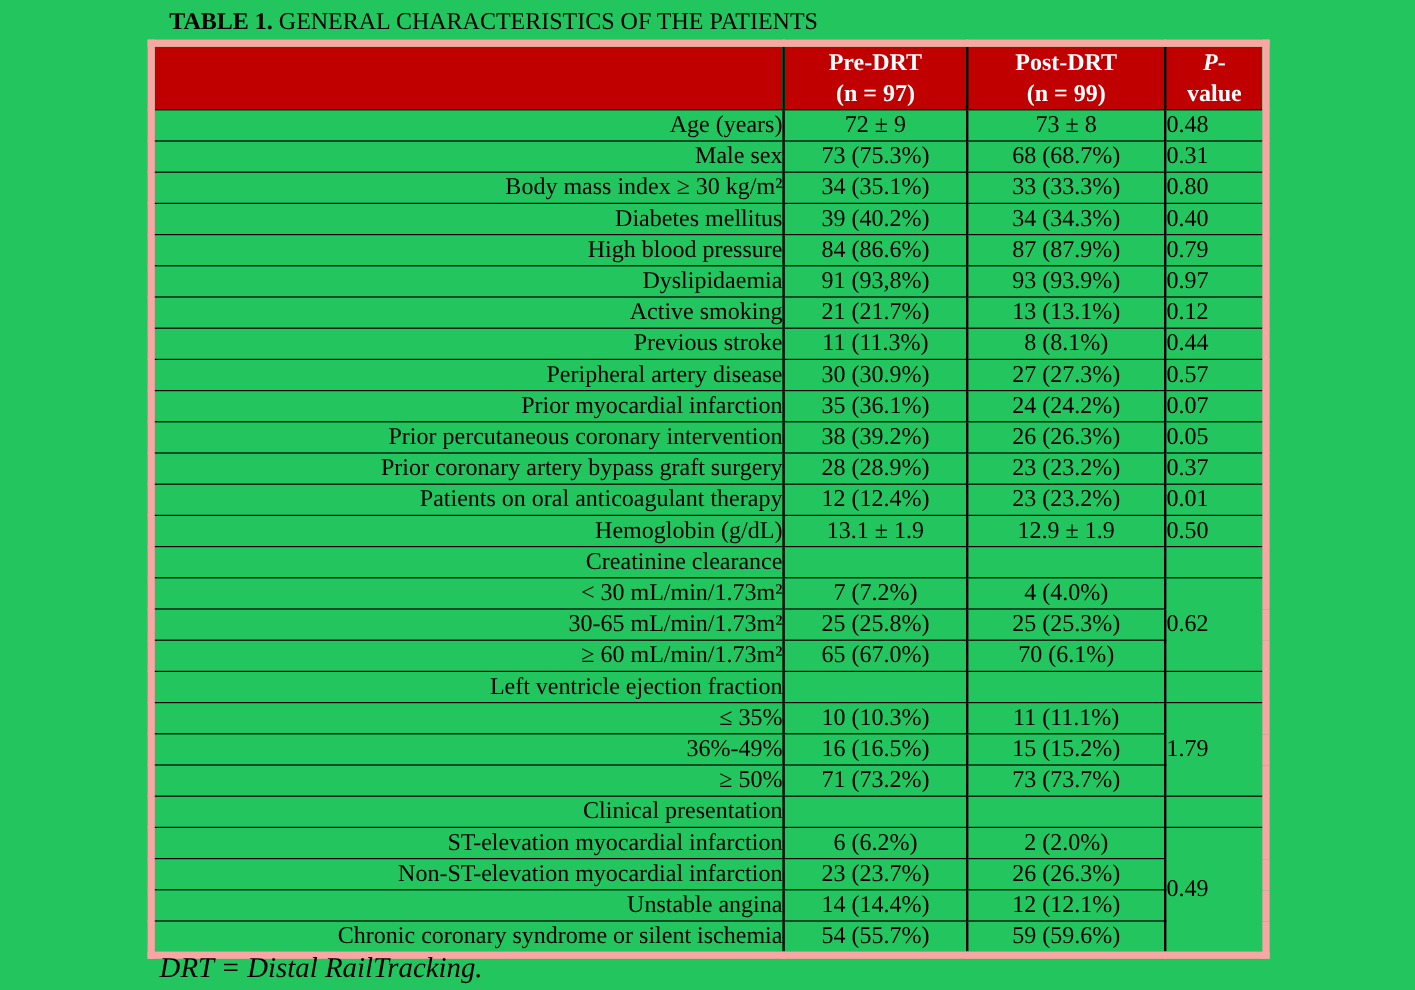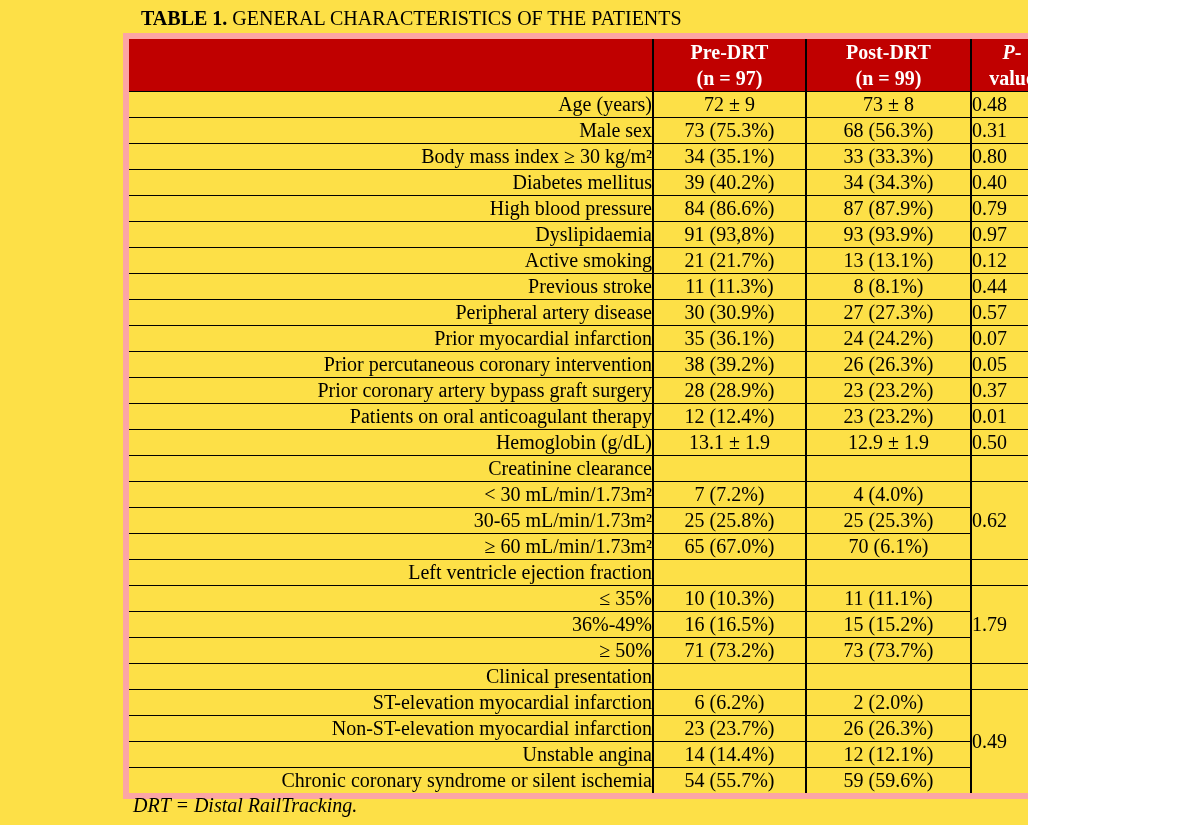--- a/index.html
+++ b/index.html
@@ -2,21 +2,21 @@
 <html><head>
 <meta charset="utf-8">
 <style>
   html, body { margin: 0; padding: 0; }
   body {
     width: 1179px; height: 825px;
     background: #ffffff;
     font-family: "Liberation Serif", serif;
     color: #000000;
   }
-  .page { position: relative; width: 1028px; height: 825px; overflow: hidden; background: #fde047; }
+  .page { position: relative; width: 1179px; height: 825px; overflow: hidden; background: #22c55e; }
 
   .title {
     position: absolute; left: 141px; top: 7px;
     font-size: 20px; white-space: nowrap; color: #000000;
   }
   .title .bold { font-weight: bold; }
 
   table.char-table {
     position: absolute; left: 123px; top: 33px;
     width: 929px;
@@ -39,21 +39,21 @@
   .it { font-style: italic; }
 
   .char-table td { height: 25px; line-height: 25px; vertical-align: middle; }
   td.lbl { text-align: right; padding-left: 7px; }
   td.lbl.sub { padding-left: 25px; }
   td.val { text-align: center; }
   td.pv  { text-align: left; }
 
   .footnote {
     position: absolute; left: 133px; top: 794px;
-    font-size: 20px; font-style: italic; white-space: nowrap; color: #000000;
+    font-size: 24px; font-style: italic; white-space: nowrap; color: #000000;
   }
 </style>
 </head>
 <body>
 
 <div class="page">
 
   <div class="title">
     <span class="bold">TABLE 1.</span><span> GENERAL CHARACTERISTICS OF THE PATIENTS</span>
   </div>
@@ -85,21 +85,21 @@
     <tbody>
         <tr>
           <td class="lbl">Age (years)</td>
           <td class="val">72 ± 9</td>
           <td class="val">73 ± 8</td>
           <td class="pv">0.48</td>
         </tr>
         <tr>
           <td class="lbl">Male sex</td>
           <td class="val">73 (75.3%)</td>
-          <td class="val">68 (56.3%)</td>
+          <td class="val">68 (68.7%)</td>
           <td class="pv">0.31</td>
         </tr>
         <tr>
           <td class="lbl">Body mass index ≥ 30 kg/m²</td>
           <td class="val">34 (35.1%)</td>
           <td class="val">33 (33.3%)</td>
           <td class="pv">0.80</td>
         </tr>
         <tr>
           <td class="lbl">Diabetes mellitus</td>

